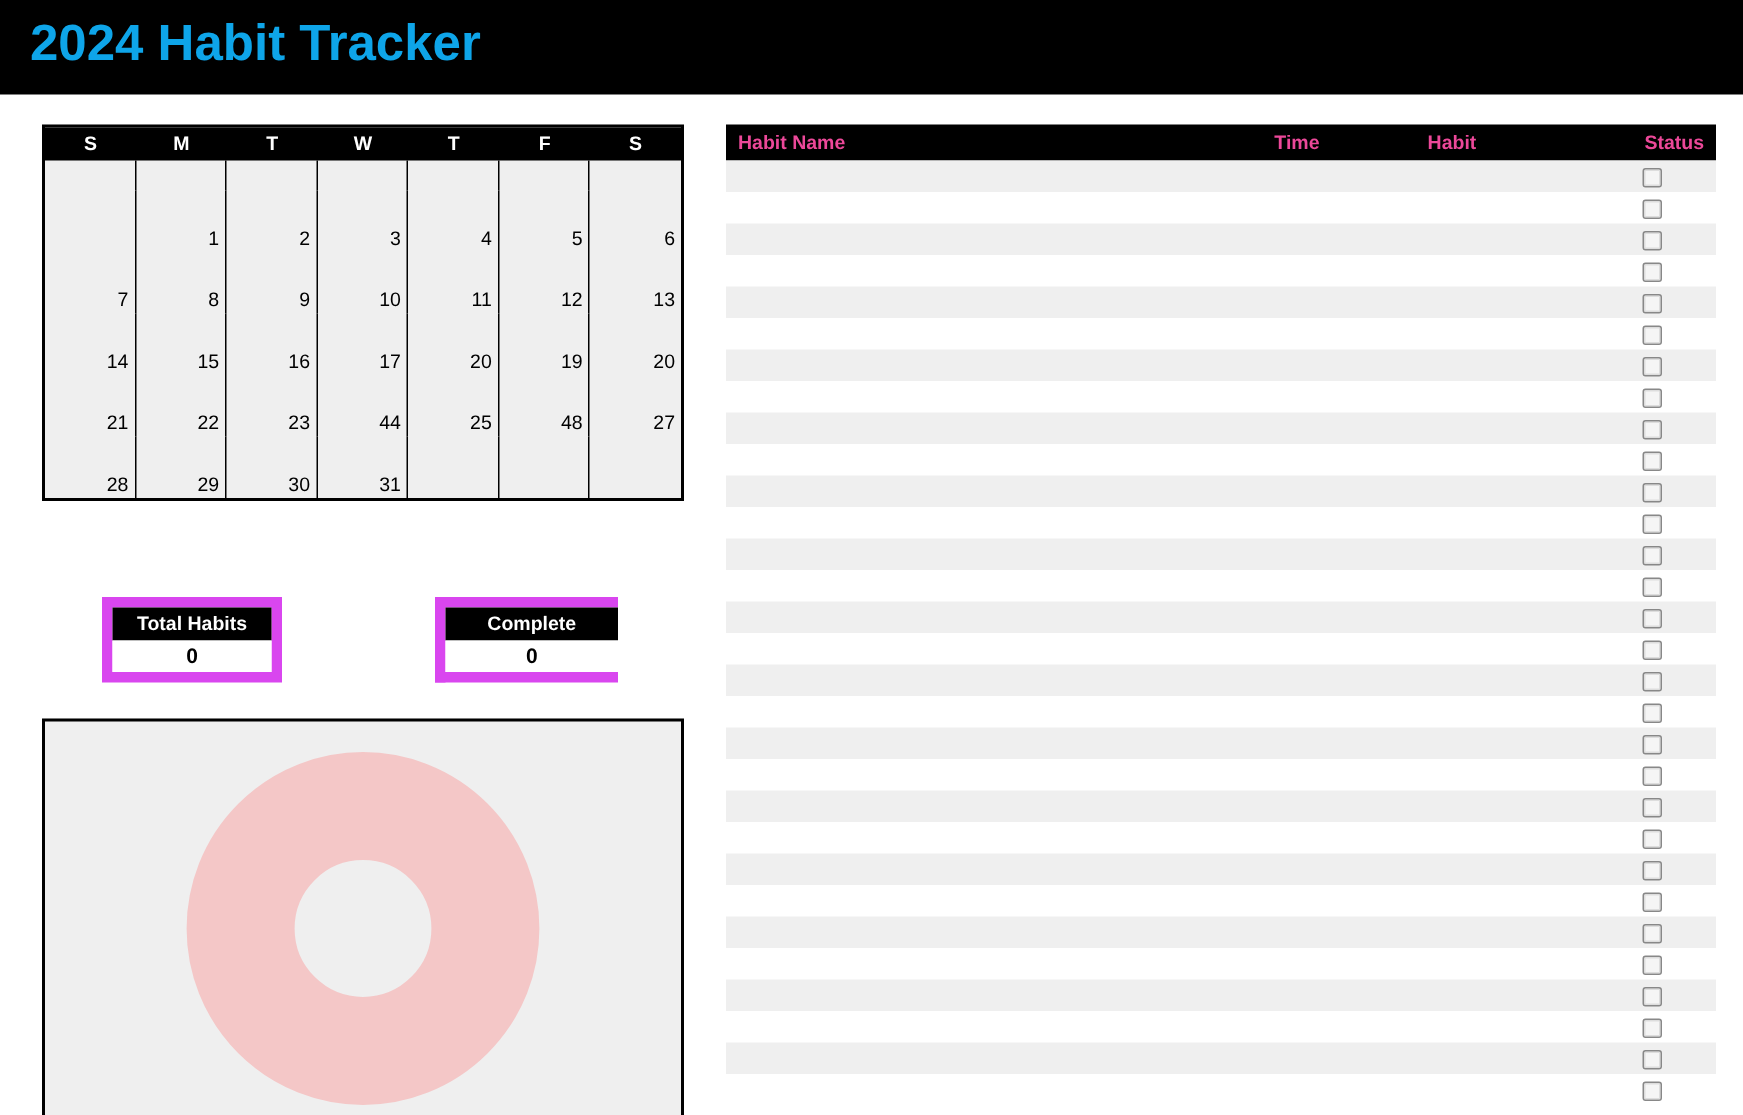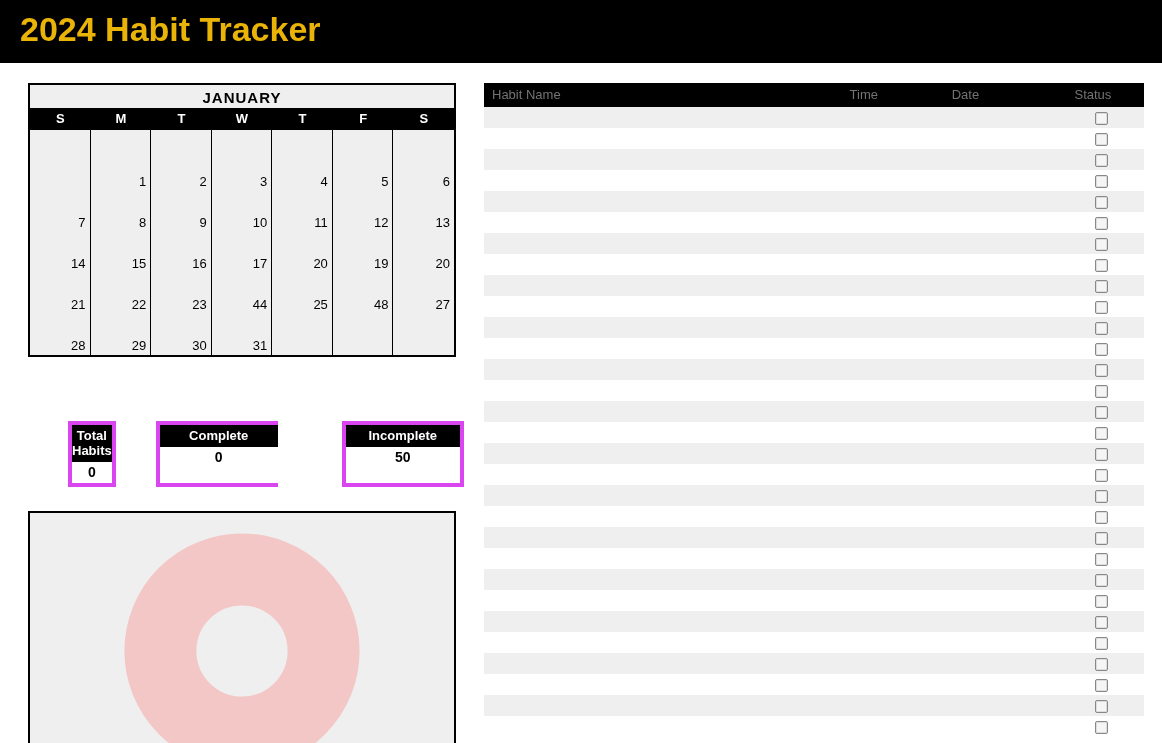--- a/index.html
+++ b/index.html
@@ -4,21 +4,21 @@
 <style>
   * { box-sizing: border-box; }
   body {
     margin: 0;
     font-family: Arial, Helvetica, sans-serif;
     background: #ffffff;
     width: 1162px;
   }
   .title-bar {
     background: #000000;
-    color: #eab308;
+    color: #0ea5e9;
     font-size: 34px;
     font-weight: bold;
     padding: 10px 20px 14px 20px;
   }
   .sheet {
     display: flex;
     gap: 28px;
     padding: 20px 18px 0 28px;
   }
   .left-col { width: 428px; flex: none; }
@@ -61,21 +61,21 @@
   .cal-cell:nth-child(7n) { border-right: none; }
   .cal-num {
     position: absolute;
     right: 4px;
     bottom: 2px;
   }
 
   
   .stats-row { display: flex; margin-top: 64px; gap: 0; }
   .stat-group { display: flex; gap: 24px; }
-  .stat-box { border: 4px solid #d946ef; margin-left: 40px; }
+  .stat-box { border: 7px solid #d946ef; margin-left: 40px; }
   .stat-head {
     background: #000;
     color: #fff;
     font-weight: bold;
     font-size: 13px;
     text-align: center;
     padding: 3px 0 4px 0;
   }
   .stat-val {
     background: #fff;
@@ -102,29 +102,29 @@
   }
   .donut {
     width: 240px;
     height: 240px;
   }
 
   
   .habit-table { width: 100%; border-collapse: collapse; }
   .habit-head {
     background: #000;
-    color: #737373;
-    font-weight: normal;
+    color: #ec4899;
+    font-weight: bold;
     font-size: 13px;
   }
   .habit-head td { padding: 4px 8px 5px 8px; }
   .col-name { width: 350px; }
   .col-time { width: 100px; }
   .col-date { width: 96px; }
-  .col-status { width: 100px; text-align: center; }
+  .col-status { width: 100px; text-align: right; }
   .habit-row td {
     height: 21px;
     font-size: 13px;
     padding: 0 6px;
     border: none;
   }
   .habit-row:nth-child(odd) td { background: #efefef; }
   .habit-row:nth-child(even) td { background: #ffffff; }
   .status-cell { text-align: right; padding-right: 36px !important; }
   .checkbox {
@@ -141,21 +141,20 @@
 </head>
 <body>
 
 <div class="title-bar">2024 Habit Tracker</div>
 
 <div class="sheet">
 
   <div class="left-col">
 
     <div class="calendar">
-      <div class="cal-title">JANUARY</div>
       <div class="cal-head" id="cal-head">
           <div>S</div>
           <div>M</div>
           <div>T</div>
           <div>W</div>
           <div>T</div>
           <div>F</div>
           <div>S</div>
         </div>
       <div class="cal-body" id="cal-body">
@@ -270,42 +269,38 @@
       <div class="stat-box stat-total">
         <div class="stat-head">Total Habits</div>
         <div class="stat-val">0</div>
       </div>
       <div class="stats-gap"></div>
       <div class="stat-group">
         <div class="stat-box stat-comp">
           <div class="stat-head">Complete</div>
           <div class="stat-val">0</div>
         </div>
-        <div class="stat-box stat-incomp">
-          <div class="stat-head">Incomplete</div>
-          <div class="stat-val">50</div>
-        </div>
       </div>
     </div>
 
     <div class="chart-box">
       <svg class="donut" viewBox="0 0 100 100">
         <circle cx="50" cy="50" r="34" fill="none" stroke="#f4c7c7" stroke-width="30"></circle>
       </svg>
     </div>
 
   </div>
 
   <div class="right-col">
     <table class="habit-table">
       <thead>
         <tr class="habit-head">
           <td class="col-name">Habit Name</td>
           <td class="col-time">Time</td>
-          <td class="col-date">Date</td>
+          <td class="col-date">Habit</td>
           <td class="col-status">Status</td>
         </tr>
       </thead>
       <tbody id="habit-body">
           <tr class="habit-row">
             <td></td>
             <td></td>
             <td></td>
             <td class="status-cell"><span class="checkbox"></span></td>
           </tr>

